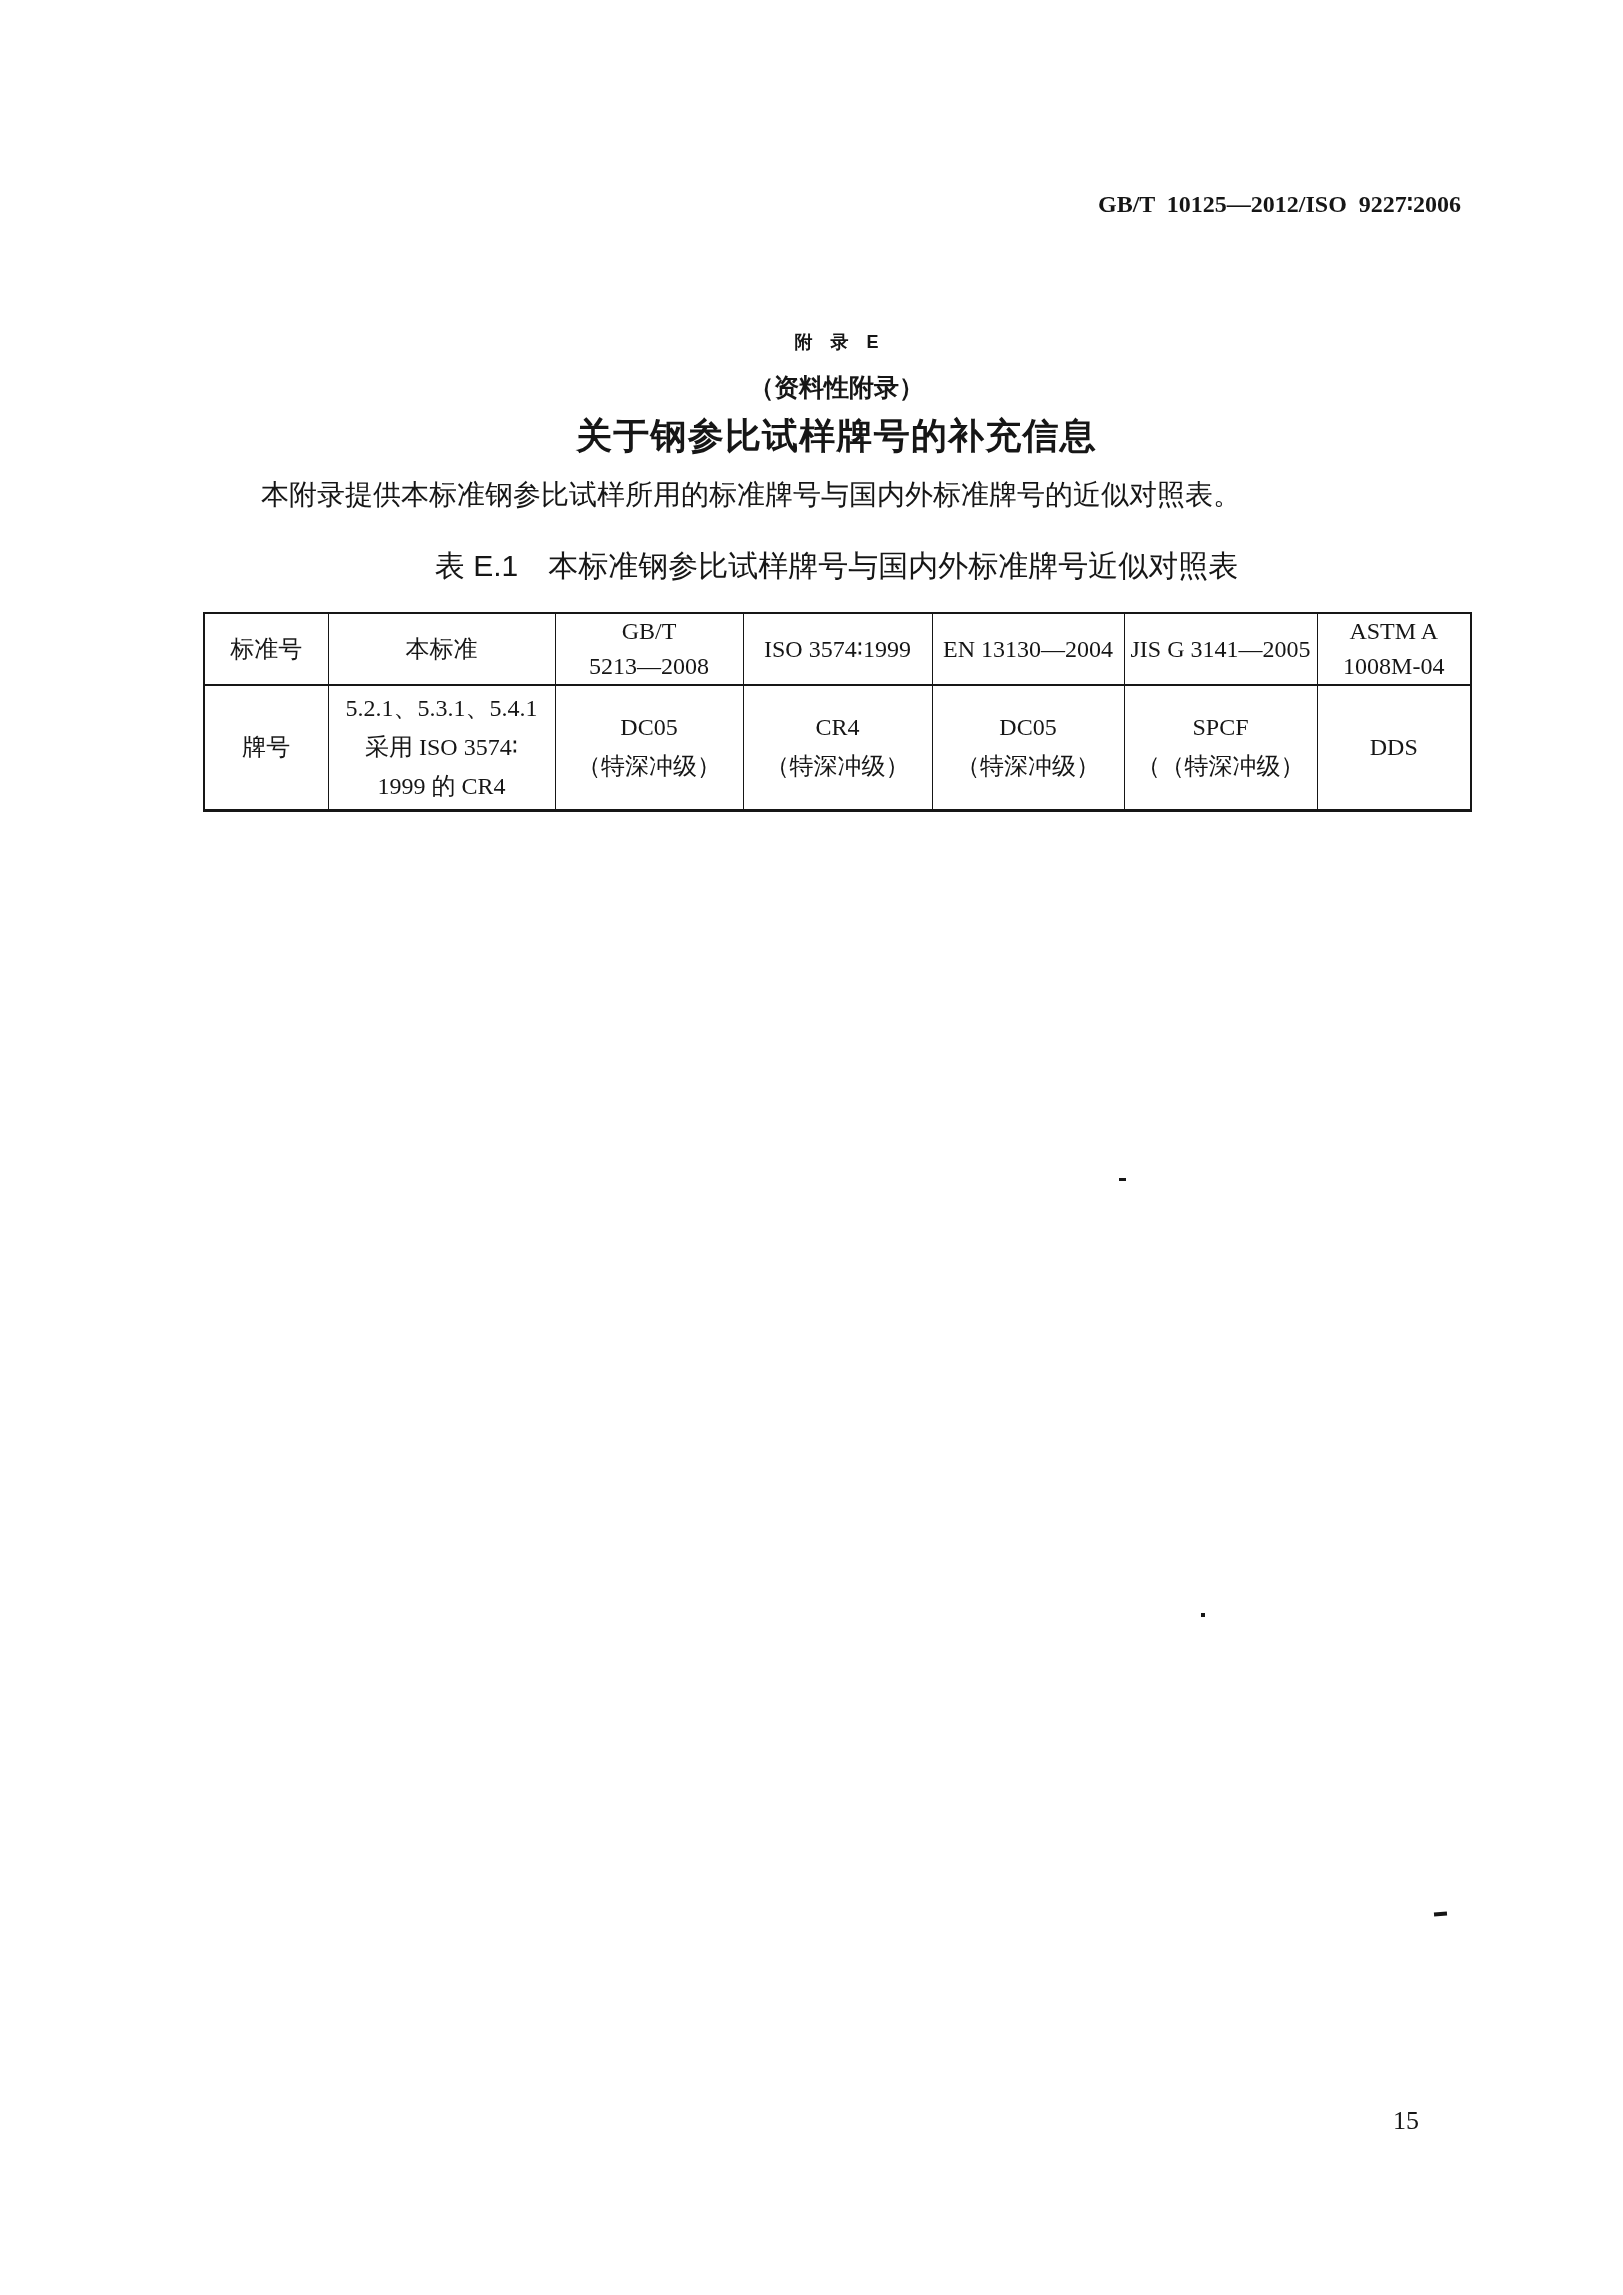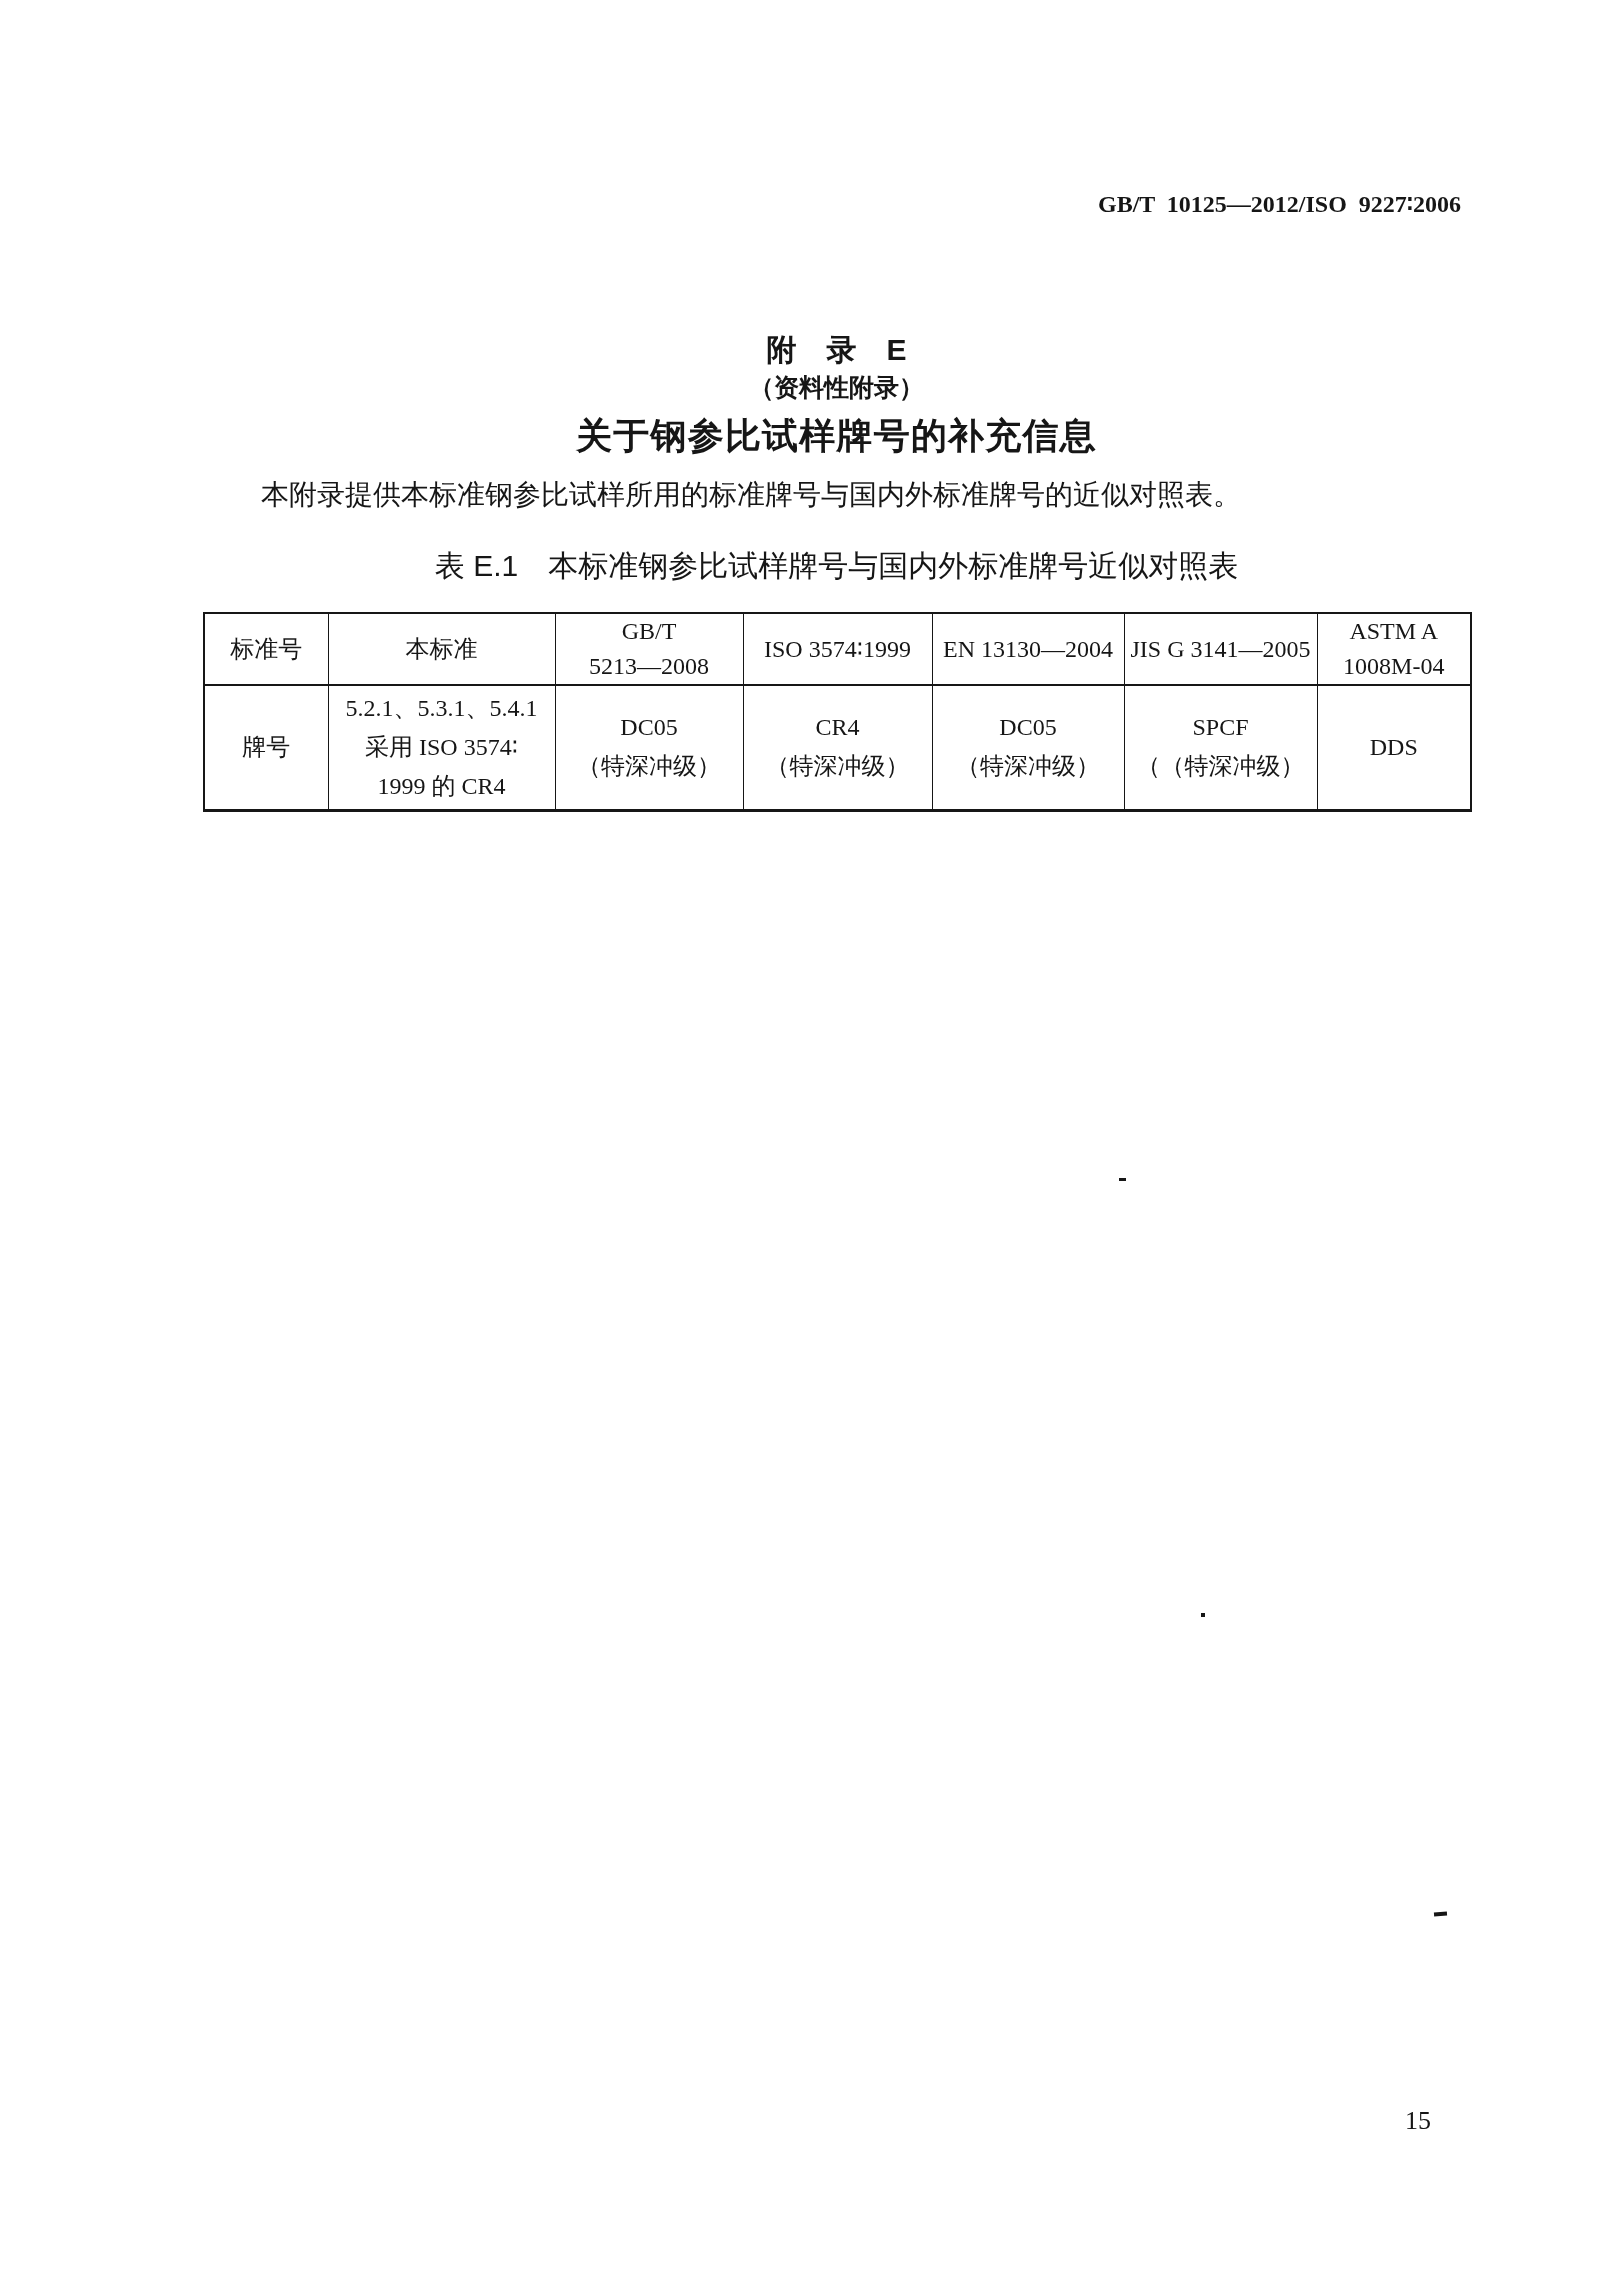--- a/index.html
+++ b/index.html
@@ -23,21 +23,21 @@
   }
   .centered-block{
     position:absolute;
     left:203px;width:1267px;
     text-align:center;
   }
   .appendix-title{
     top:330px;
     font-family:"Liberation Sans","DejaVu Sans",sans-serif;
     font-weight:bold;
-    font-size:30px;
+    font-size:18px;
     white-space:pre;
   }
   .appendix-subtitle{
     top:371px;
     font-family:"Liberation Sans","DejaVu Sans",sans-serif;
     font-weight:bold;
     font-size:25px;
   }
   .appendix-heading{
     top:412px;
@@ -81,21 +81,20 @@
     white-space:pre-line;
   }
   tr.hdr{height:66px;}
   tr.hdr td{line-height:35px;border-bottom-width:2.4px;}
   tr.bdy{height:125px;}
   tr.bdy td{line-height:39px;}
   .page-number{
     position:absolute;
     top:2106px;left:1393px;
     font-size:26px;
-    margin-left:12px;
   }
   .speck{position:absolute;background:#161616;}
   .speck-1{left:1119px;top:1178px;width:7px;height:2.9px;}
   .speck-2{left:1201px;top:1613px;width:4.1px;height:4.1px;}
   .speck-3{left:1434px;top:1912px;width:13px;height:4.1px;transform:rotate(-4deg);}
 </style>
 </head>
 <body>
 
 <div class="header-code">GB/T 10125—2012/ISO 9227∶2006</div>

